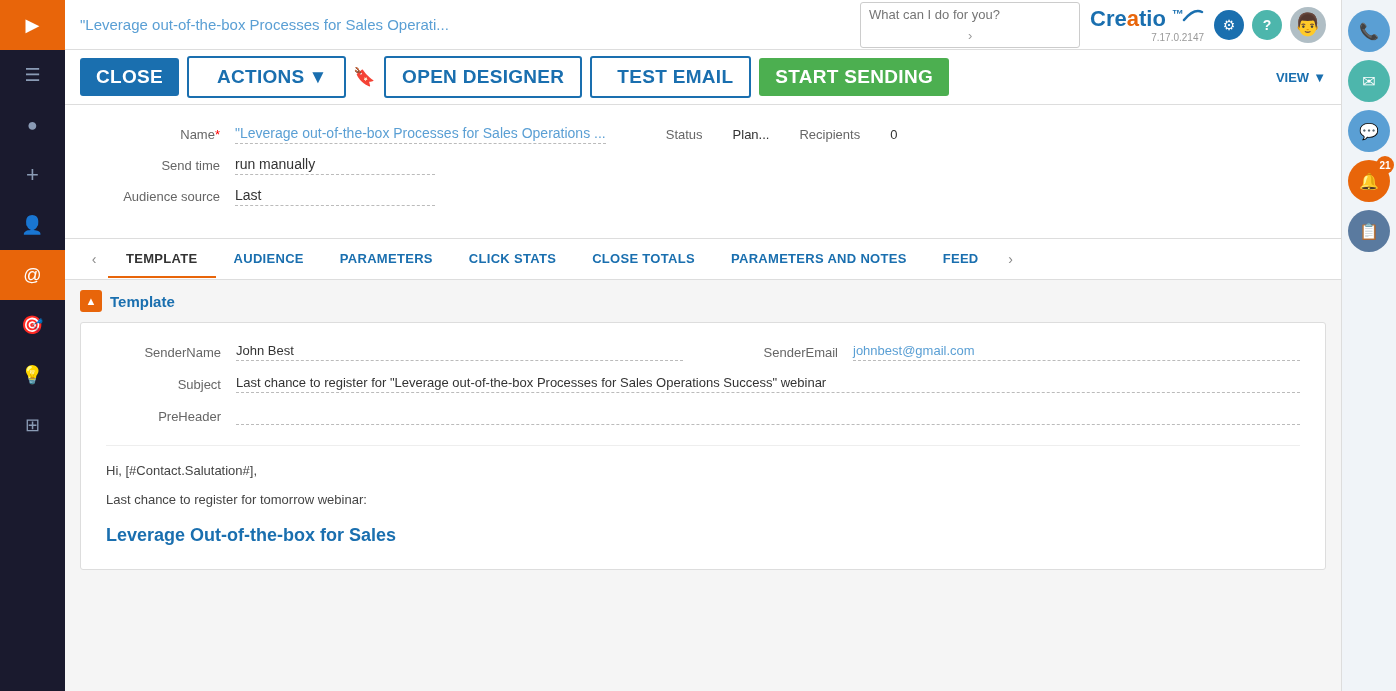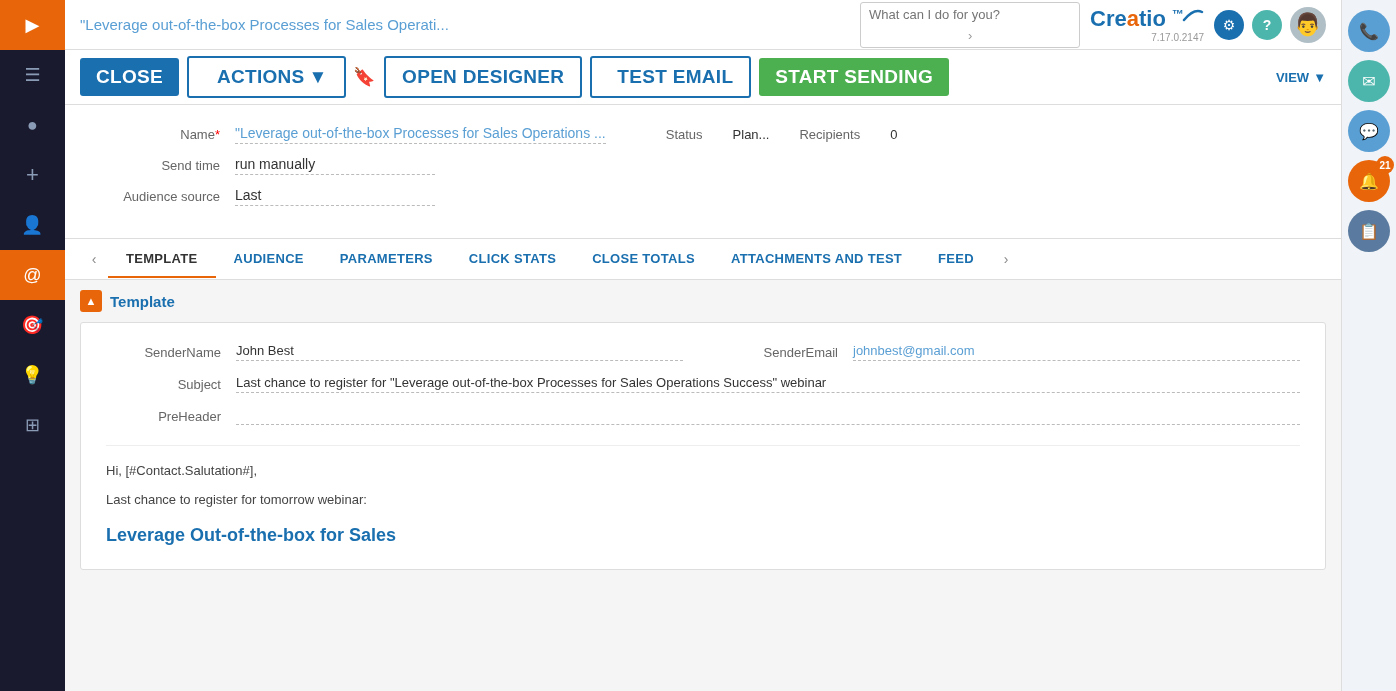--- a/index.html
+++ b/index.html
@@ -408,21 +408,21 @@
     </div>
   </div>
 
   <div class="tabs-bar">
     <div class="tab-arrow">‹</div>
     <div class="tab active">TEMPLATE</div>
     <div class="tab">AUDIENCE</div>
     <div class="tab">PARAMETERS</div>
     <div class="tab">CLICK STATS</div>
     <div class="tab">CLOSE TOTALS</div>
-    <div class="tab">ATTACHMENTS AND TEST</div>
+    <div class="tab">PARAMETERS AND NOTES</div>
     <div class="tab">FEED</div>
     <div class="tab-arrow">›</div>
   </div>
 
   <div class="content-area">
 
     <div class="section-header">
       <div class="section-chevron">▲</div>
       <span class="section-title">Template</span>
     </div>

